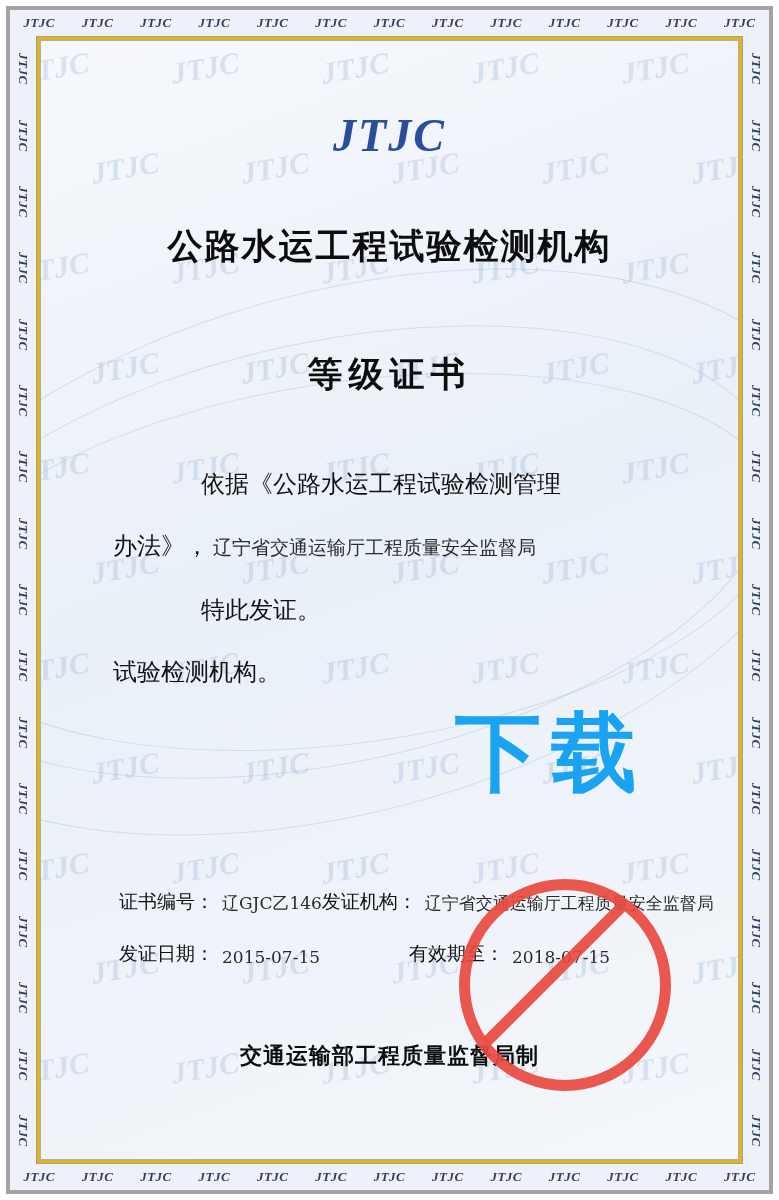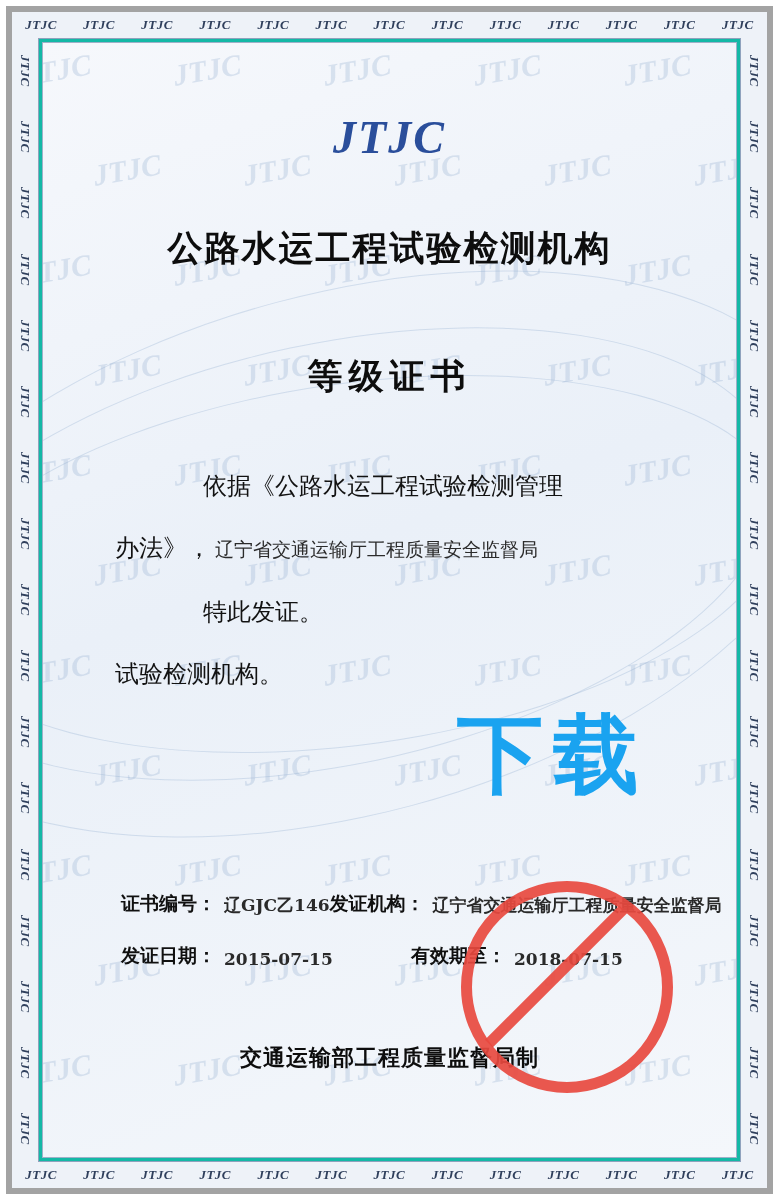--- a/index.html
+++ b/index.html
@@ -19,22 +19,22 @@
   }
 
   
   .cert {
     position: absolute;
     left: 6px;
     top: 6px;
     width: 767px;
     height: 1188px;
     box-sizing: border-box;
-    border: 6px solid #a3a3a3;
-    background: #14b8a6;
+    border: 4px solid #a3a3a3;
+    background: #eab308;
     overflow: hidden;
   }
   .border-band {
     position: absolute;
     display: flex;
     overflow: hidden;
     background: #eef2f8;
     color: #2f3f5c;
     font-family: "Liberation Serif", serif;
     font-weight: bold;
@@ -165,21 +165,20 @@
     right: 40px;
     top: 848px;
     font-family: "DejaVu Serif", serif;
     font-size: 19px;
     color: #101010;
   }
   .field-row {
     display: flex;
     align-items: flex-end;
     margin-bottom: 26px;
-    font-weight: bold;
   }
   .fcol { display: flex; align-items: flex-end; }
   .fcol.left { width: 290px; }
   .flabel { white-space: nowrap; }
   .fvalue {
     font-size: 17px;
     color: #2a2a2a;
     padding-left: 8px;
     white-space: nowrap;
   }

